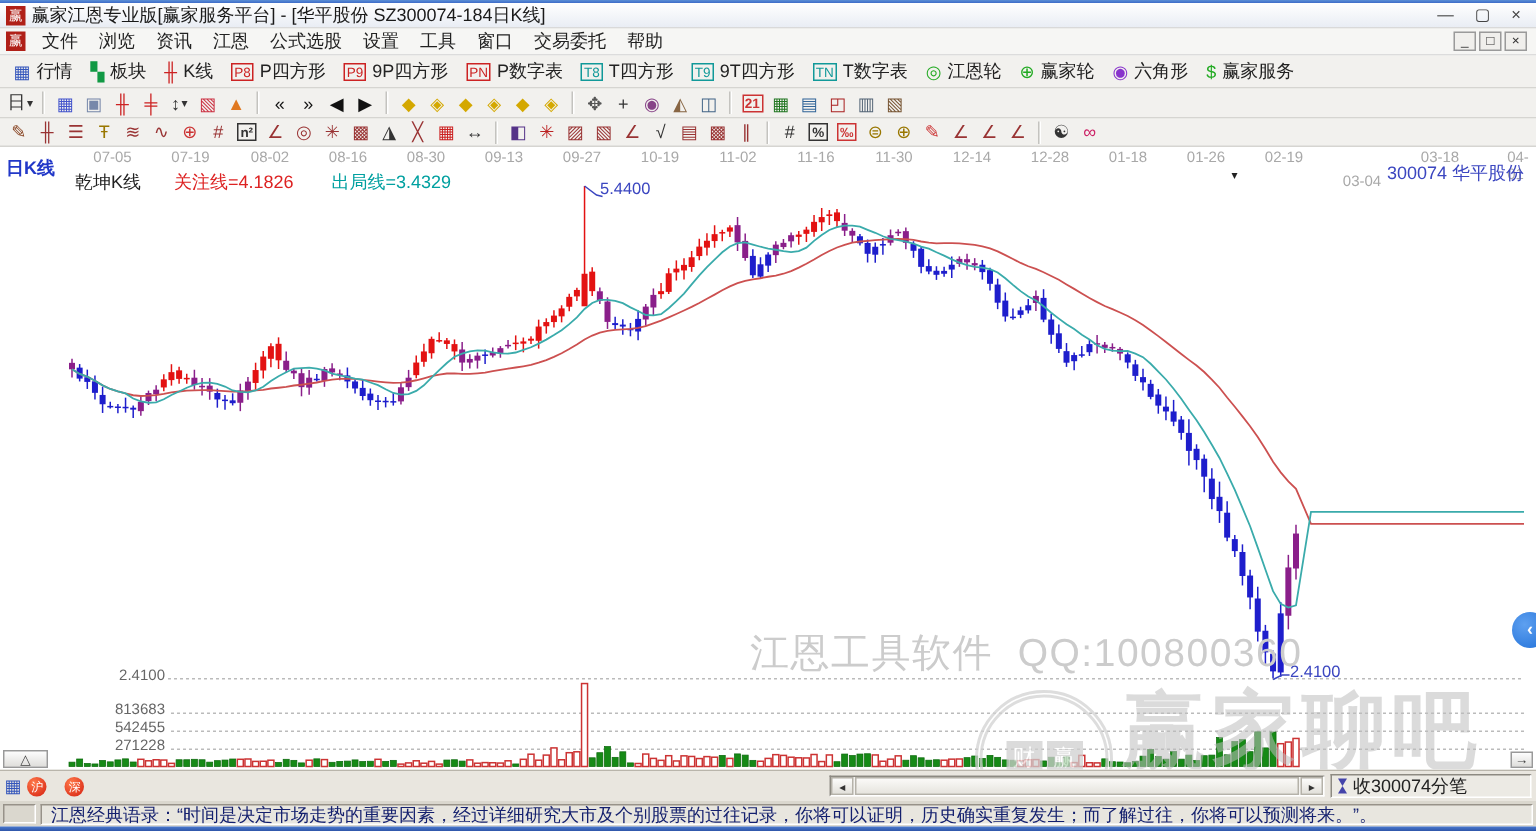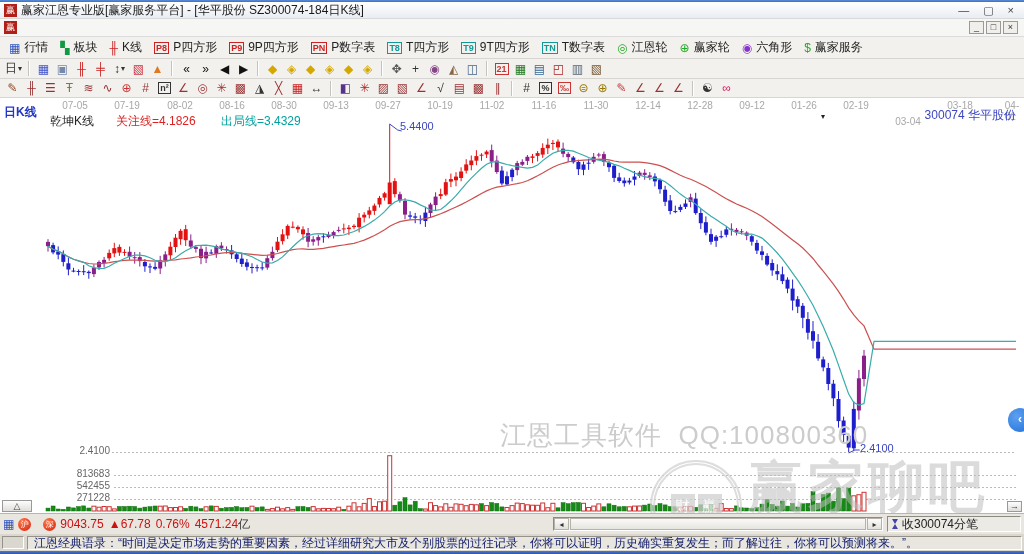--- a/index.html
+++ b/index.html
@@ -23,21 +23,21 @@
   .mdibtns{margin-left:auto;display:flex;gap:2px;padding-right:2px;}
   .mdibtn{width:15px;height:13px;border:1px solid #9a9a9a;background:#f0efec;font-size:9px;
           line-height:11px;text-align:center;color:#333;}
   
   .toolbar{display:flex;align-items:center;background:#f2f1ee;border-bottom:1px solid #d6d5d1;
            padding:0 3px;white-space:nowrap;}
   .t2{height:22px;}.t3{height:20px;}.t4{height:19px;}
   .sep{width:2px;height:15px;border-left:1px solid #c4c3bf;border-right:1px solid #ffffff;margin:0 4px;flex:none;}
   .fbtn{display:flex;align-items:center;gap:4px;padding:0 6px;height:19px;flex:none;}
   .fbtn .fico{font-size:12px;line-height:14px;}
-  .fbtn .ftxt-ico{font-size:9px;font-weight:bold;border:1px solid currentColor;padding:0 1px;line-height:10px;}
+  .fbtn .ftxt-ico{font-size:9px;font-weight:normal;border:1px solid currentColor;padding:0 1px;line-height:10px;}
   .fbtn .flab{color:#222;}
   .tbtn{min-width:19px;height:17px;display:flex;align-items:center;justify-content:center;
         font-size:12px;flex:none;padding:0 2px;}
   .tbtn .small{font-size:9px;font-weight:bold;border:1px solid currentColor;line-height:10px;padding:0 1px;}
   .dd{font-size:8px;color:#333;margin-left:1px;}
   
   .chart-area{height:415px;background:#fff;position:relative;overflow:hidden;flex:none;}
   .chart-area svg{position:absolute;left:0;top:0;}
   .ov{position:absolute;white-space:nowrap;}
   .date-tick{position:absolute;top:2px;transform:translateX(-50%);font-size:10px;color:#a8a8a8;}
@@ -98,20 +98,32 @@
     <span class="title">赢家江恩专业版[赢家服务平台] - [华平股份  SZ300074-184日K线]</span>
     <span class="wbtns">
       <span class="wbtn">—</span>
       <span class="wbtn">▢</span>
       <span class="wbtn">×</span>
     </span>
   </div>
 
   <div class="menubar">
     <span class="appicon">赢</span>
+    <span id="menuItems" style="display:flex;">
+        <span class="menu-item">文件</span>
+        <span class="menu-item">浏览</span>
+        <span class="menu-item">资讯</span>
+        <span class="menu-item">江恩</span>
+        <span class="menu-item">公式选股</span>
+        <span class="menu-item">设置</span>
+        <span class="menu-item">工具</span>
+        <span class="menu-item">窗口</span>
+        <span class="menu-item">交易委托</span>
+        <span class="menu-item">帮助</span>
+      </span>
     <span class="mdibtns" id="mdiBtns">
         <span class="mdibtn">_</span>
         <span class="mdibtn">□</span>
         <span class="mdibtn">×</span>
       </span>
   </div>
 
   <div class="toolbar t2" id="tb2">
       <span class="fbtn">
         <span class="fico" style="color:#3355bb">▦</span>
@@ -887,21 +899,21 @@
         <span class="date-tick" style="left: 232px;">08-16</span>
         <span class="date-tick" style="left: 284px;">08-30</span>
         <span class="date-tick" style="left: 336px;">09-13</span>
         <span class="date-tick" style="left: 388px;">09-27</span>
         <span class="date-tick" style="left: 440px;">10-19</span>
         <span class="date-tick" style="left: 492px;">11-02</span>
         <span class="date-tick" style="left: 544px;">11-16</span>
         <span class="date-tick" style="left: 596px;">11-30</span>
         <span class="date-tick" style="left: 648px;">12-14</span>
         <span class="date-tick" style="left: 700px;">12-28</span>
-        <span class="date-tick" style="left: 752px;">09-12</span>
+        <span class="date-tick" style="left: 752px;">01-18</span>
         <span class="date-tick" style="left: 804px;">01-26</span>
         <span class="date-tick" style="left: 856px;">02-19</span>
         <span class="date-tick" style="left: 908px; margin-top: 16px;">03-04</span>
         <span class="date-tick" style="left: 960px;">03-18</span>
         <span class="date-tick" style="left: 1012px;">04-01</span>
       </div>
 
     <span class="ov pane-tab">日K线</span>
     <span class="ov legend" style="left:50px;color:#222;">乾坤K线</span>
     <span class="ov legend" style="left:116px;color:#dd2222;">关注线=4.1826</span>
@@ -926,26 +938,20 @@
 
     <div class="ov float-btn">‹</div>
     <div class="ov mini-btn collapse-btn">△</div>
     <div class="ov mini-btn scroll-mini">→</div>
   </div>
 
   <div class="statusbar">
     <span class="sb-ico">▦</span>
     <span class="badge">沪</span>
     <span class="badge" style="margin-left:8px;">深</span>
-    <span class="idx">
-      <span>9043.75</span>
-        <span><span>▲</span><span>67.78</span></span>
-        <span>0.76%</span>
-        <span><span>4571.24</span><span class="unit">亿</span></span>
-    </span>
     <span class="sb-scroll">
       <span class="arr">◂</span>
       <span class="thumb"></span>
       <span class="arr">▸</span>
     </span>
     <span class="sb-panel">
       <span class="hourglass"></span>
       <span>收300074分笔</span>
     </span>
   </div>

